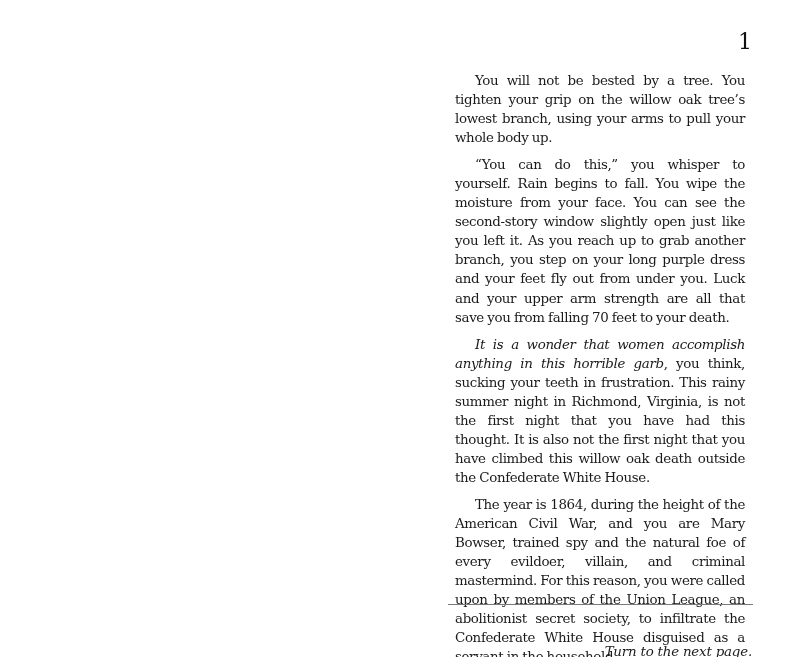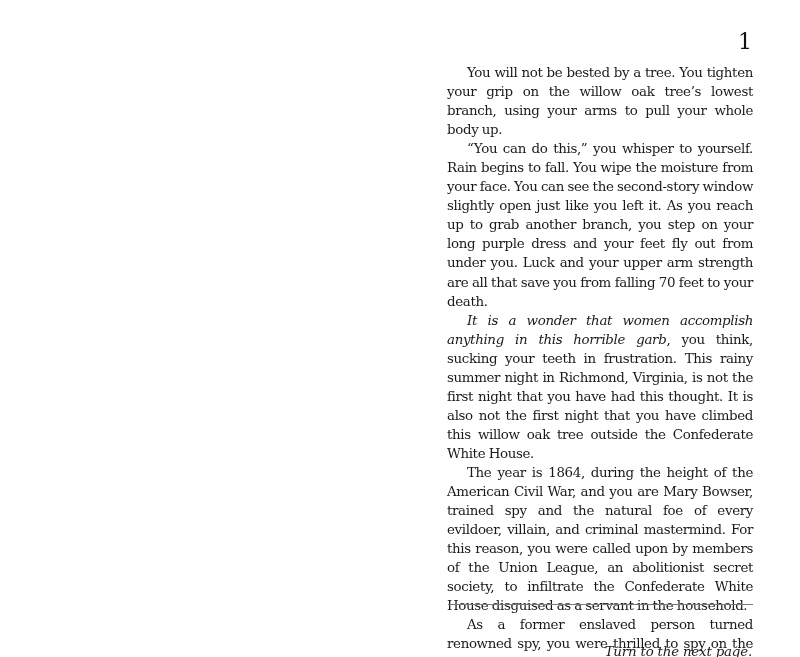--- a/index.html
+++ b/index.html
@@ -52,21 +52,21 @@
       top: 63px;
       width: 306px;
       font-size: 13.4px;
       line-height: 19.05px;
       text-align: justify;
       letter-spacing: -0.35px;
       word-spacing: -0.5px;
       color: #1a1a1a;
     }
     .body-text p {
-      margin: 0;
+      margin: 8px;
       text-indent: 20px;
       hyphens: none;
     }
     .body-text em {
     }
     .footer-rule {
       position: absolute;
       left: 448px;
       top: 604px;
       width: 305px;
@@ -96,21 +96,21 @@
   <div class="page-number">1</div>
 
   <div class="body-text">
     <p>
       <span>You will not be bested by a tree. You tighten your grip on the willow oak tree’s lowest branch, using your arms to pull your whole body up.</span>
     </p>
     <p>
       <span>“You can do this,” you whisper to yourself. Rain begins to fall. You wipe the moisture from your face. You can see the second-story window slightly open just like you left it. As you reach up to grab another branch, you step on your long purple dress and your feet fly out from under you. Luck and your upper arm strength are all that save you from falling 70 feet to your death.</span>
     </p>
     <p>
-      <em>It is a wonder that women accomplish anything in this horrible garb</em><span>, you think, sucking your teeth in frustration. This rainy summer night in Richmond, Virginia, is not the first night that you have had this thought. It is also not the first night that you have climbed this willow oak tree outside the Confederate White House.</span>
+      <em>It is a wonder that women accomplish anything in this horrible garb</em><span>, you think, sucking your teeth in frustration. This rainy summer night in Richmond, Virginia, is not the first night that you have had this thought. It is also not the first night that you have climbed this willow oak death outside the Confederate White House.</span>
     </p>
     <p>
       <span>The year is 1864, during the height of the American Civil War, and you are Mary Bowser, trained spy and the natural foe of every evildoer, villain, and criminal mastermind. For this reason, you were called upon by members of the Union League, an abolitionist secret society, to infiltrate the Confederate White House disguised as a servant in the household.</span>
     </p>
     <p>
       <span>As a former enslaved person turned renowned spy, you were thrilled to spy on the President of the Confederacy, Jefferson Davis. You hope you can help to end this gruesome war.</span>
     </p>
   </div>
 
   <div class="footer-rule"></div>

